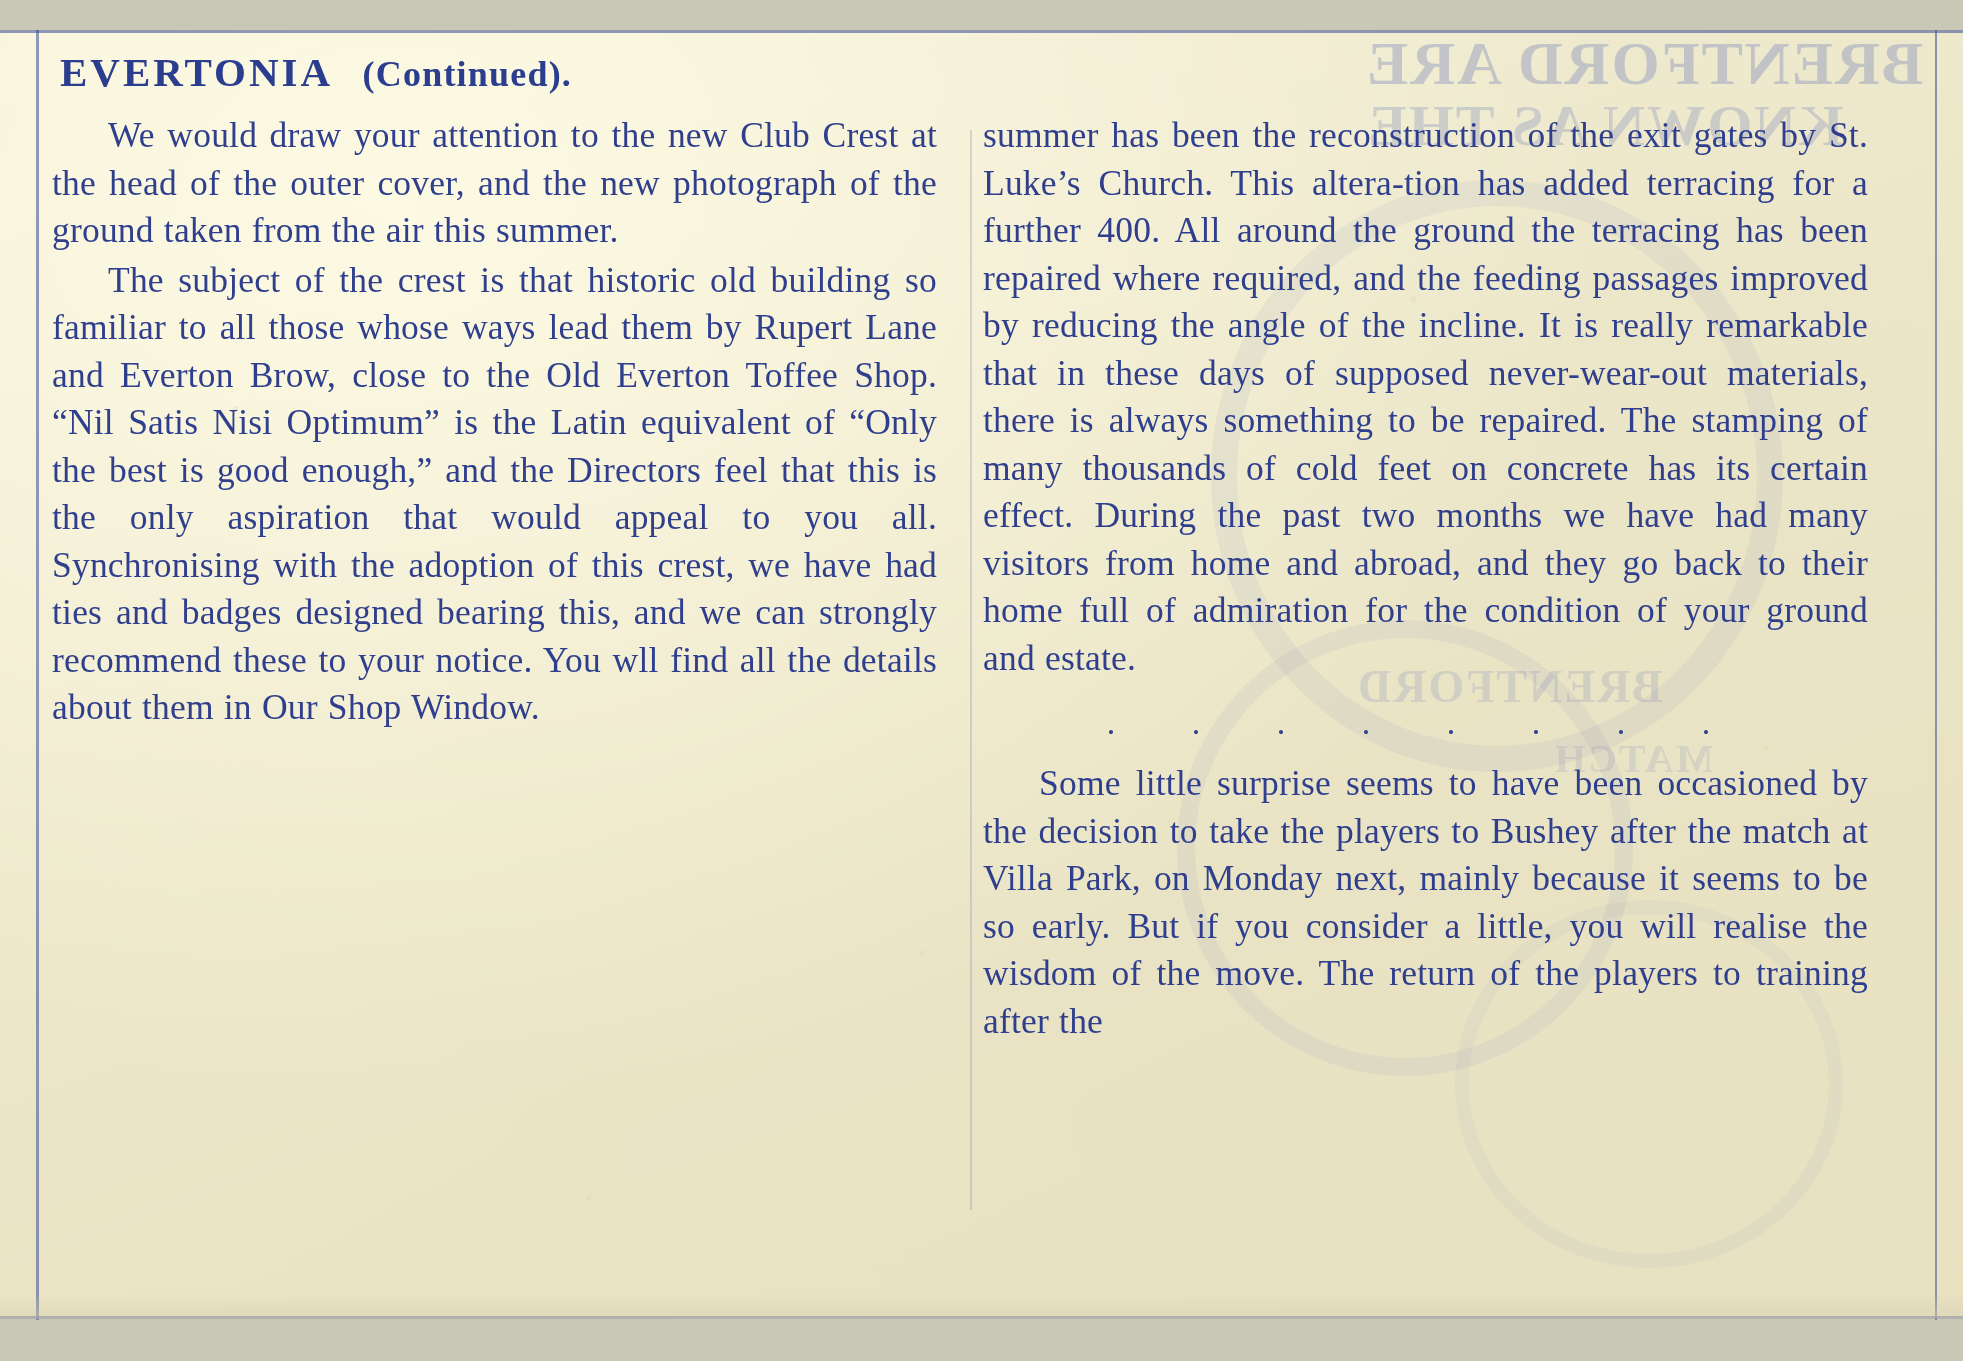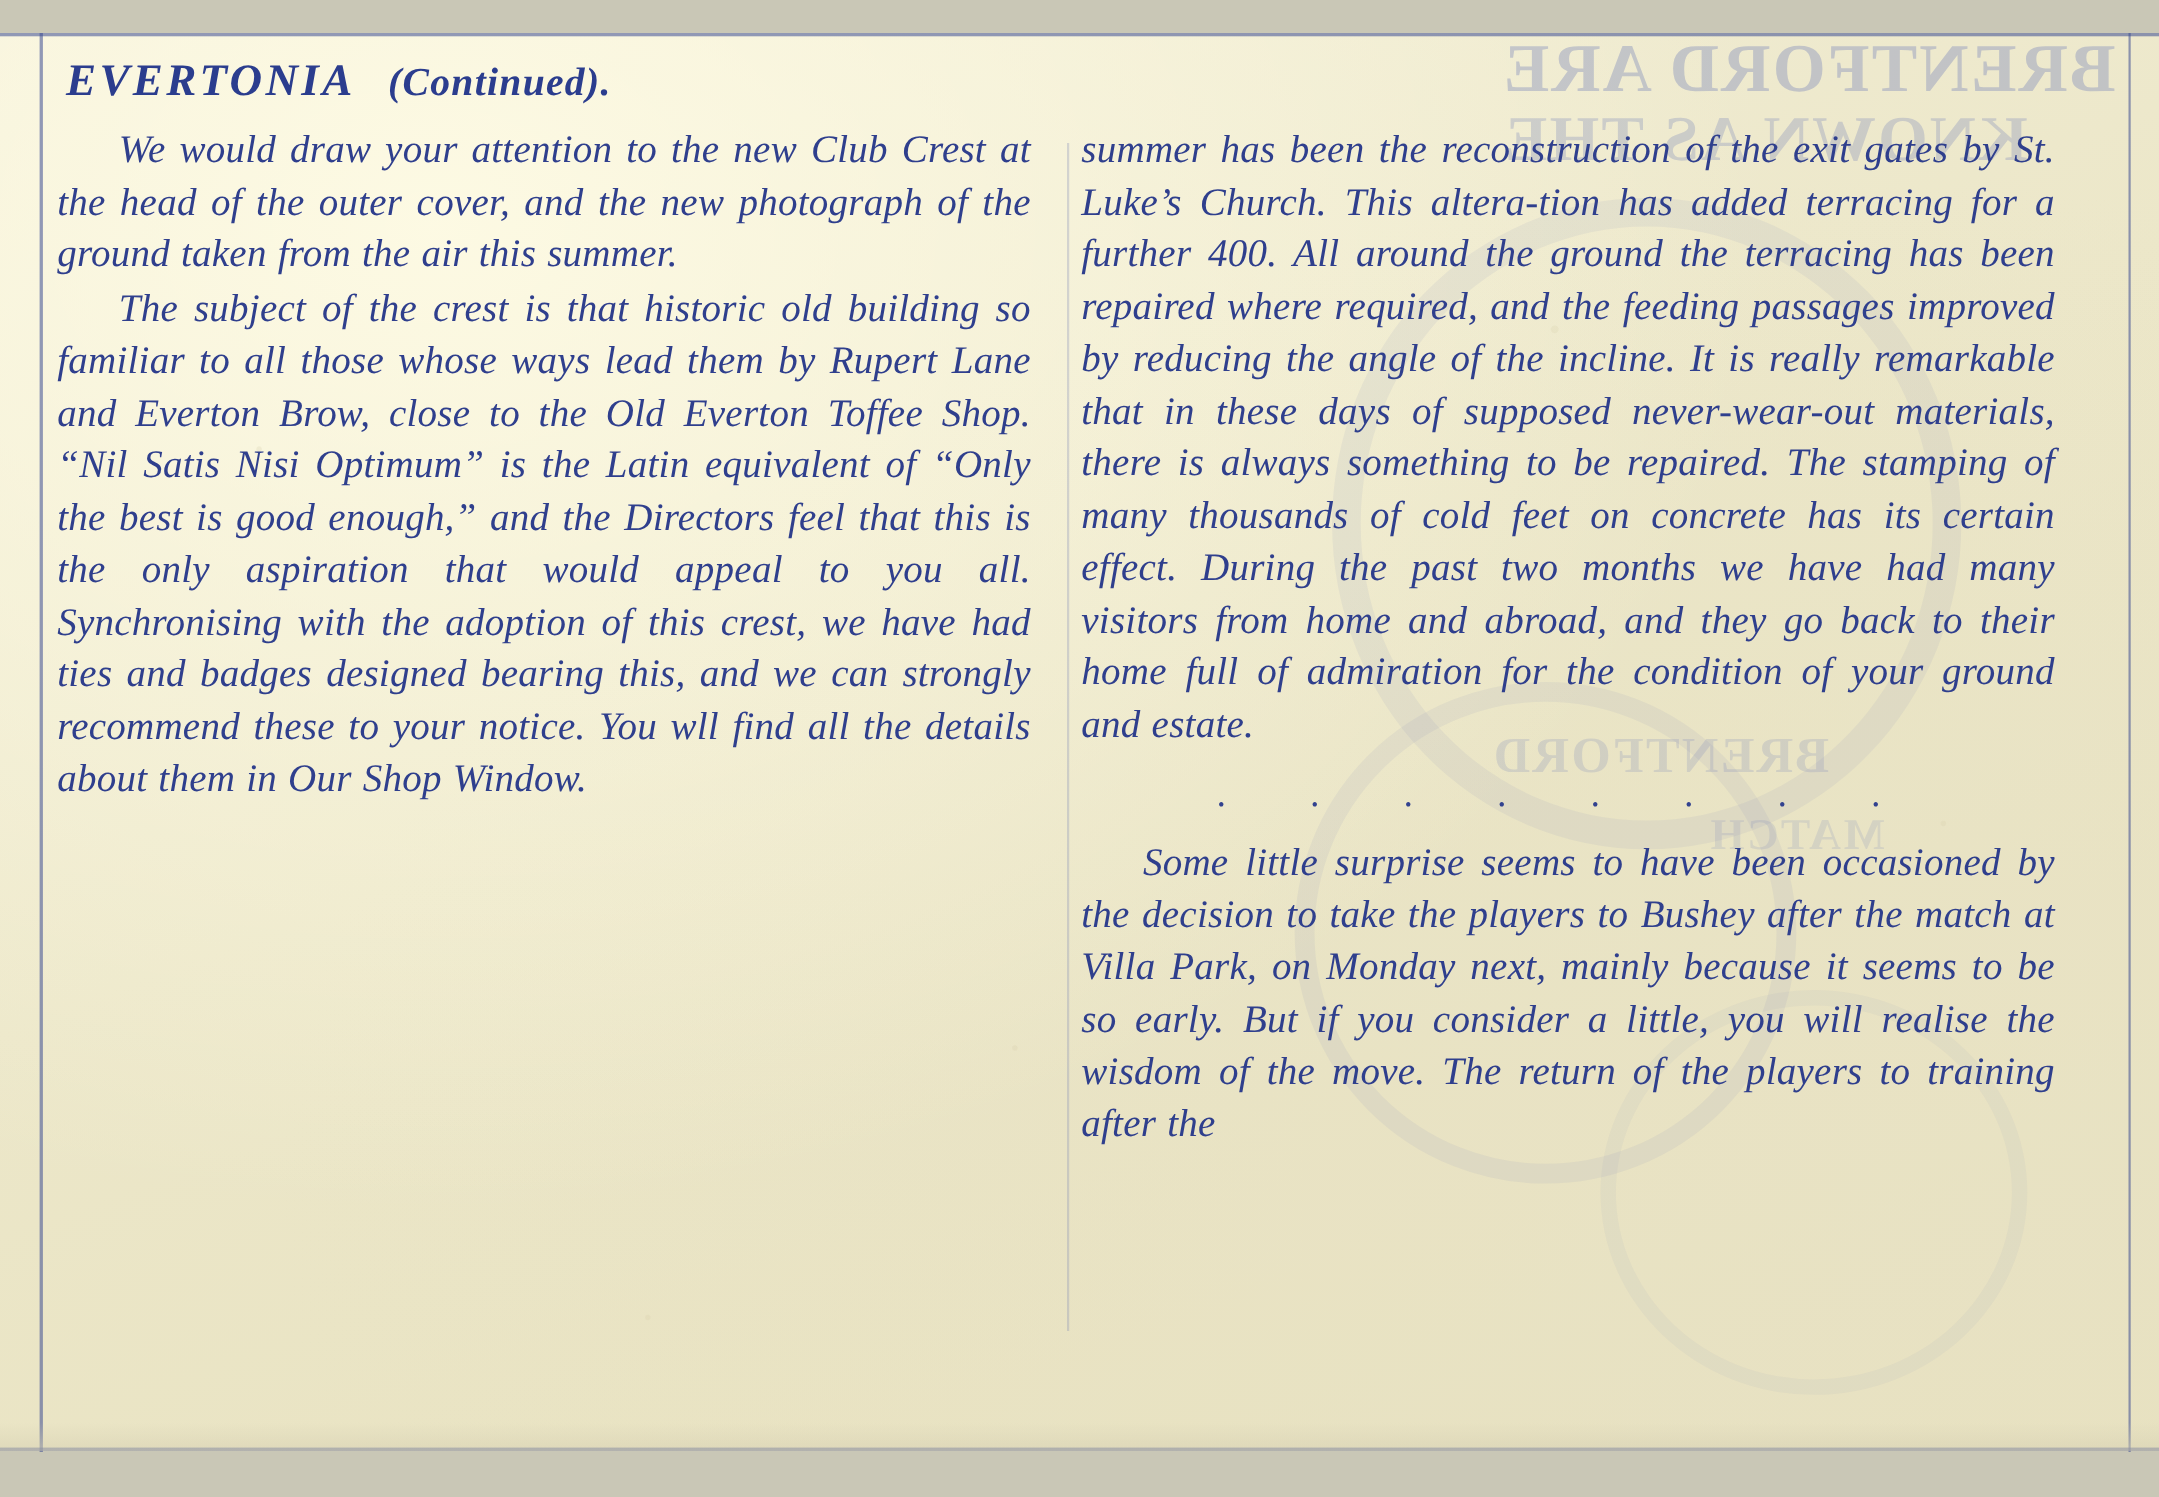--- a/index.html
+++ b/index.html
@@ -84,21 +84,20 @@
     position: absolute; left: 0; bottom: 0; width: 1963px; height: 42px;
     background: #c9c7b6;
   }
 
   .content {
     position: absolute;
     left: 52px;
     top: 48px;
     width: 1860px;
     height: 1240px;
-    font-style: italic;
   }
 
   .headline {
     font-family: "Liberation Serif", serif;
     font-weight: bold;
     font-size: 41px;
     letter-spacing: 1.2px;
     color: #2b3d8e;
     margin: 0 0 16px 8px;
   }

